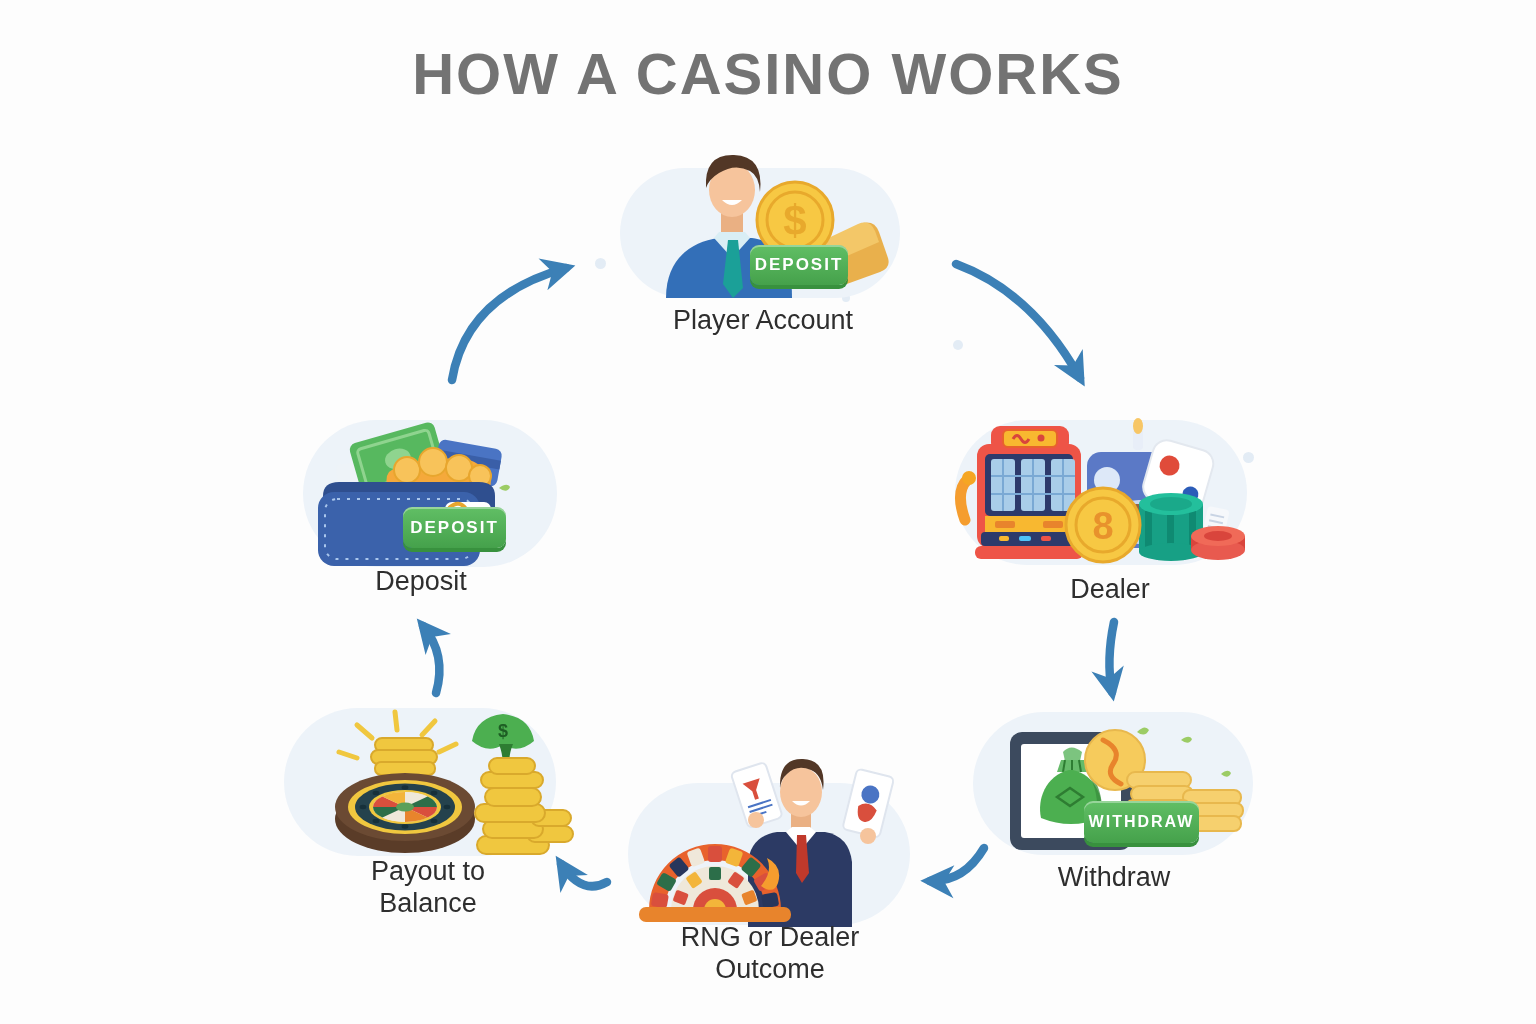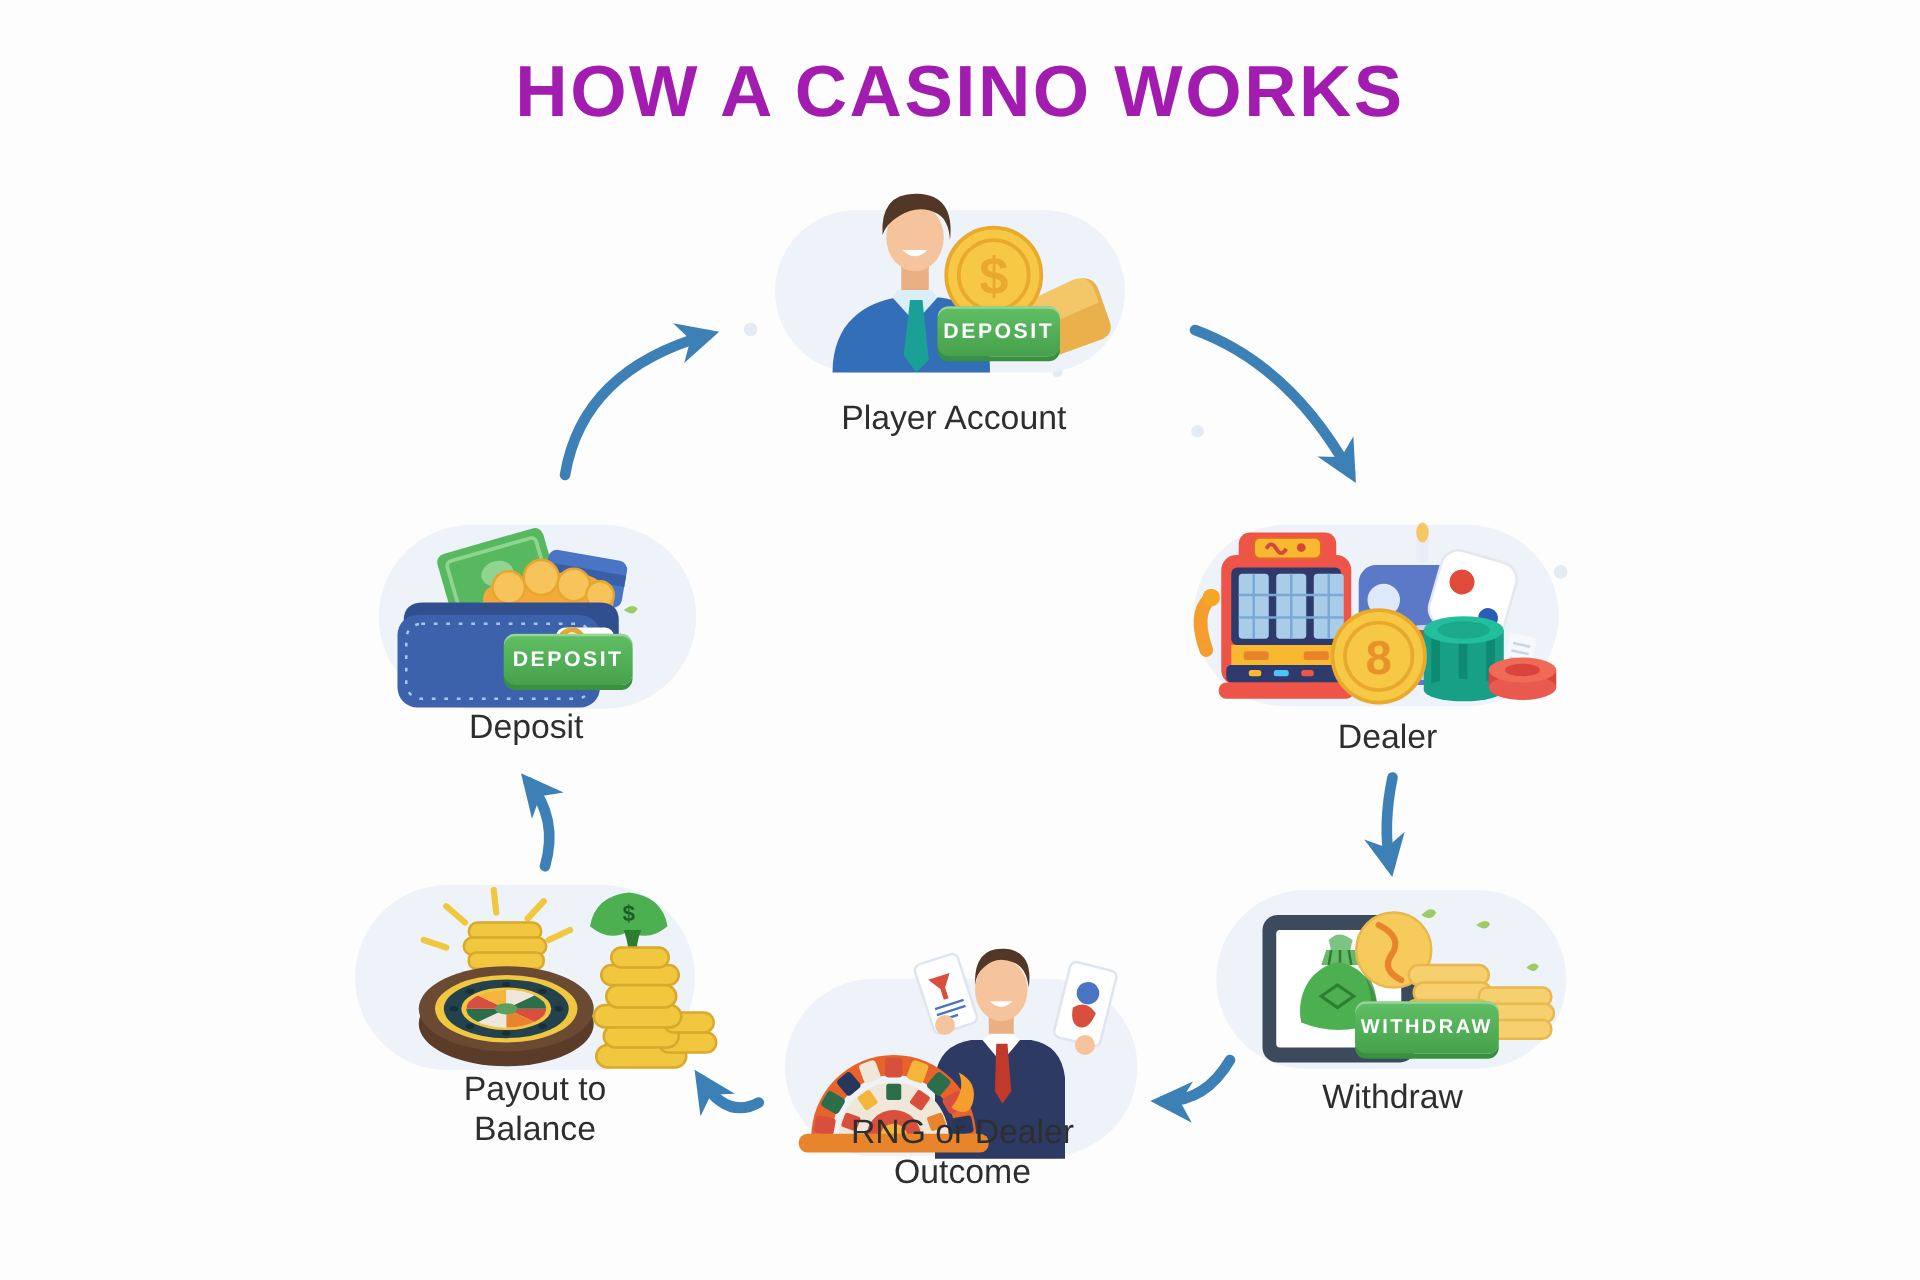--- a/index.html
+++ b/index.html
@@ -1,19 +1,19 @@
 <!DOCTYPE html>
 <html><head>
 <meta charset="utf-8">
 <style>
   html,body{margin:0;padding:0;background:#fff;}
   .canvas{position:relative;width:1536px;height:1024px;background:#fdfdfd;overflow:hidden;
           font-family:"Liberation Sans",sans-serif;}
   .title{position:absolute;top:40px;left:0;width:100%;text-align:center;
-         font-size:58px;font-weight:800;letter-spacing:2px;color:#a21caf;}
+         font-size:58px;font-weight:800;letter-spacing:2px;color:#737373;}
   .bubble{position:absolute;background:#edf3f9;border-radius:90px;}
   .dot{position:absolute;border-radius:50%;background:#e3ecf5;}
   .node-label{position:absolute;text-align:center;color:#2e2e2e;font-size:27px;
               font-weight:500;line-height:1.18;}
   .illu{position:absolute;overflow:visible;}
   .badge{position:absolute;display:flex;align-items:center;justify-content:center;
          color:#fff;font-weight:bold;letter-spacing:2px;border-radius:9px;
          background:linear-gradient(180deg,#61bf65,#45a14b);
          box-shadow:0 4px 0 #38913e, inset 0 2px 0 rgba(255,255,255,.35);
          font-size:17px;z-index:6;}
@@ -51,21 +51,21 @@
       <path d="M178,96 l42,-20 q14,-5 19,8 l9,26 q3,10 -8,14 l-36,13 z" fill="#e9b04c"></path>
       <path d="M182,93 l36,-17 q12,-5 17,7 l4,11 -48,21 z" fill="#f3c768"></path>
     </g>
     <g>
       <circle cx="155" cy="72" r="38" fill="#f7c843" stroke="#e8a92c" stroke-width="3"></circle>
       <circle cx="155" cy="72" r="28" fill="none" stroke="#e8a92c" stroke-width="3"></circle>
       <text x="155" y="87" text-anchor="middle" font-size="42" font-weight="bold" fill="#e8a92c" font-family="Liberation Sans, sans-serif">$</text>
     </g>
   </svg>
   <div class="badge" style="left:750px;top:245px;width:98px;height:40px;">DEPOSIT</div>
-  <div class="node-label" style="left:613px;top:319px;width:300px;">Player Account</div>
+  <div class="node-label" style="left:613px;top:305px;width:300px;">Player Account</div>
 
   <div class="bubble" style="left:955px;top:420px;width:292px;height:145px;"></div>
   <svg class="illu" style="left:955px;top:418px;" width="295" height="152" viewBox="0 0 295 152">
     <g opacity="0.92">
       <rect x="178" y="10" width="10" height="22" rx="4" fill="#e8eef8"></rect>
       <ellipse cx="183" cy="8" rx="5" ry="8" fill="#f8c35a"></ellipse>
       <rect x="132" y="34" width="104" height="96" rx="14" fill="#4f6fc2"></rect>
       <circle cx="152" cy="62" r="13" fill="#dce8f8"></circle>
       <circle cx="216" cy="62" r="13" fill="#dce8f8"></circle>
       <path d="M150,96 q34,-28 68,0 q-10,30 -34,30 q-24,0 -34,-30 z" fill="#dce8f8" opacity="0.85"></path>
@@ -207,21 +207,21 @@
         <rect x="-6" y="-43" width="12" height="13" rx="2" fill="#2c6e49"></rect>
         <rect x="-6" y="-43" width="12" height="13" rx="2" transform="rotate(35)" fill="#d94f3d"></rect>
         <rect x="-6" y="-43" width="12" height="13" rx="2" transform="rotate(70)" fill="#e8842c"></rect>
       </g>
       <path d="M-22,0 A22,22 0 0 1 22,0 Z" fill="#d94f3d"></path>
       <path d="M-11,0 A11,11 0 0 1 11,0 Z" fill="#f3b53a"></path>
       <path d="M46,-24 q12,-14 6,-28 q16,8 11,25 q-4,12 -17,3 z" fill="#f59d2e"></path>
       <rect x="-76" y="-3" width="152" height="15" rx="7" fill="#e8842c"></rect>
     </g>
   </svg>
-  <div class="node-label" style="left:655px;top:890px;width:230px;">RNG or Dealer Outcome</div>
+  <div class="node-label" style="left:655px;top:922px;width:230px;">RNG or Dealer Outcome</div>
 
   <div class="bubble" style="left:284px;top:708px;width:272px;height:148px;"></div>
   <svg class="illu" style="left:287px;top:708px;" width="270" height="150" viewBox="0 0 270 150">
     <g stroke="#f0c73f" stroke-width="5" stroke-linecap="round">
       <path d="M85,30 L70,17"></path>
         <path d="M110,22 L108,4"></path>
         <path d="M135,27 L148,13"></path>
       <path d="M70,50 L52,44"></path>
         <path d="M152,44 L169,36"></path>
     </g>

